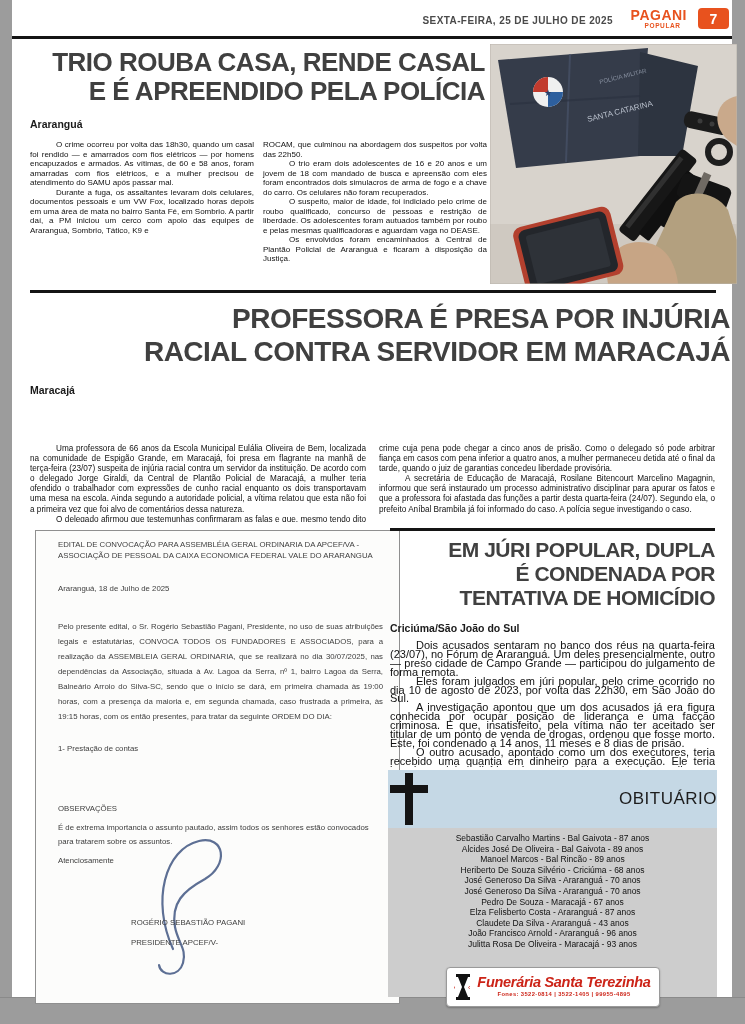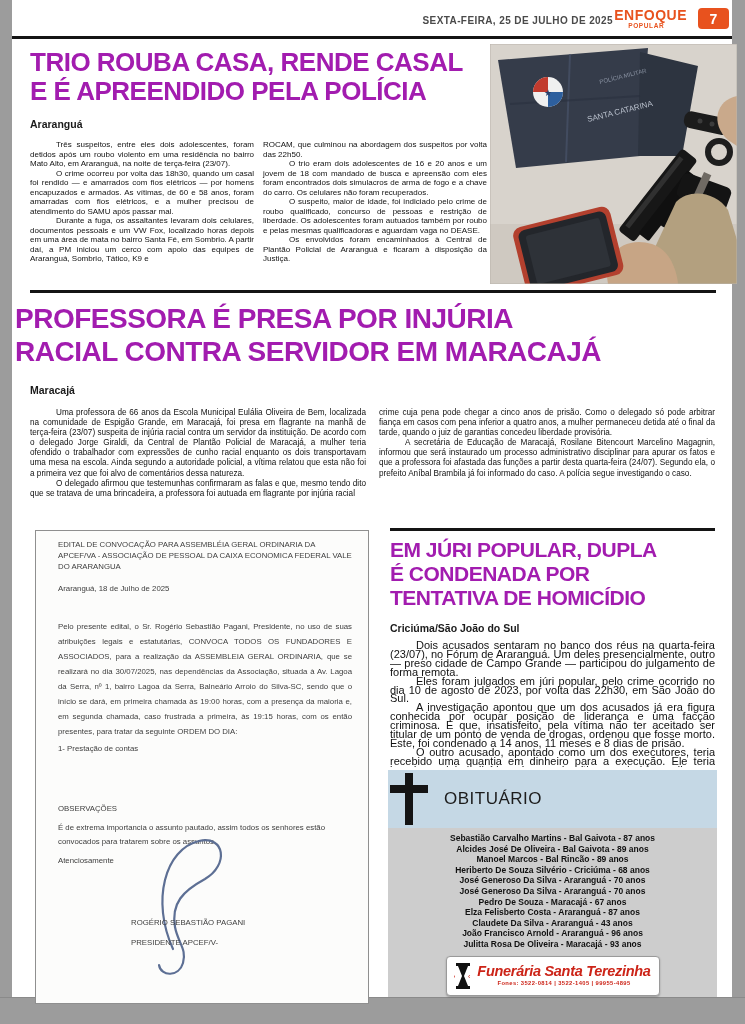--- a/index.html
+++ b/index.html
@@ -15,95 +15,94 @@
                color:#4a4a4a;letter-spacing:.4px;}
   .brand{position:absolute;right:58px;top:8px;line-height:1;text-align:left;}
   .brand-top{font-size:14px;font-weight:bold;color:#e8521e;letter-spacing:.5px;}
   .brand-bottom{font-size:6.5px;font-weight:bold;color:#e8521e;letter-spacing:.6px;margin-top:1px;margin-left:14px;}
   .page-num{position:absolute;right:16px;top:8px;width:31px;height:21px;background:#e8521e;
             border-radius:4px;color:#fff;font-size:14px;font-weight:bold;display:flex;
             align-items:center;justify-content:center;}
   .rule{position:absolute;background:#141414;}
 
   
-  .headline{position:absolute;text-align:left;font-weight:bold;color:#a21caf;letter-spacing:-.5px;}
+  .headline{position:absolute;text-align:right;font-weight:bold;color:#404040;letter-spacing:-.5px;}
   .hl1{left:30px;top:48px;width:455px;font-size:26px;line-height:29px;}
   .hl2{left:15px;top:302px;width:715px;font-size:28px;line-height:33px;}
   .hl3{left:390px;top:538px;width:325px;font-size:21px;line-height:24px;}
   .byline{position:absolute;font-size:10.5px;font-weight:bold;color:#1a1a1a;}
 
   
   .cols{position:absolute;display:flex;overflow:hidden;}
   .cols .col{text-align:justify;}
   .body-p{margin:0;text-indent:26px;}
   .body-p.cont{text-indent:0;}
   .a1cols{left:30px;top:140px;width:457px;height:150px;font-size:8px;line-height:9.5px;gap:9px;}
   .a1cols .col{width:224px;}
   .a2cols{left:30px;top:408px;width:685px;height:114px;font-size:8.2px;line-height:10.1px;gap:13px;}
-  .a2cols .col{width:336px;}
+  .a2cols .col{width:336px;margin-top:36px;}
   .a3body{position:absolute;left:390px;top:641px;width:325px;height:126px;text-align:justify;
           font-size:11px;line-height:8.9px;overflow:hidden;}
 
   
   .photo{position:absolute;left:490px;top:44px;width:247px;height:240px;}
 
   
   .docbox{position:absolute;left:35px;top:530px;width:332px;height:472px;background:#fcfcfb;
-          border:1px solid #8f8f8f;color:#3d3d3d;}
+          border:1px solid #8f8f8f;color:#3d3d3d;padding-left:31px;}
   .doc-el{position:absolute;left:22px;right:16px;font-size:7.8px;line-height:12px;}
   .doc-title{top:8px;line-height:11px;}
   .doc-date{top:52px;}
   .doc-body{top:88px;line-height:15px;text-align:justify;}
   .doc-item1{top:212px;}
   .doc-item2{top:235px;}
   .doc-obs-title{top:272px;}
   .doc-obs{top:290px;line-height:14px;}
   .doc-closing{top:324px;}
   .doc-signer{top:386px;left:95px;}
   .doc-role{top:406px;left:95px;}
   .signature{position:absolute;left:85px;top:300px;}
 
   
   
   .obituary{position:absolute;left:388px;top:770px;width:329px;height:227px;background:#cdcdcd;}
-  .obit-header{height:58px;background:#c5d8e5;display:flex;align-items:center;justify-content:flex-start;gap:14px;}
+  .obit-header{height:58px;background:#c5d8e5;display:flex;align-items:center;justify-content:space-between;gap:14px;}
   .obit-title{font-size:17px;color:#1c1c1c;letter-spacing:.5px;}
-  .obit-names{padding-top:5px;text-align:center;font-size:8.5px;font-weight:bold;line-height:10.6px;color:#111;}
-  .adbox{margin:6px auto 0;width:212px;height:38px;background:#fff;border:1px solid #9a9a9a;
+  .obit-names{padding-top:5px;text-align:center;font-size:8.5px;font-weight:normal;line-height:10.6px;color:#111;}
+  .adbox{margin:17px auto 0;width:212px;height:38px;background:#fff;border:1px solid #9a9a9a;
          border-radius:4px;box-shadow:0 1px 2px rgba(0,0,0,.25);display:flex;align-items:center;
          justify-content:center;gap:5px;}
   .ad-text{display:flex;flex-direction:column;align-items:center;line-height:1;}
   .ad-name{font-size:14.5px;font-weight:bold;font-style:italic;color:#cc2418;letter-spacing:-.3px;}
   .ad-phones{font-size:5.8px;font-weight:bold;color:#cc2418;margin-top:3px;letter-spacing:.4px;}
 </style>
 </head>
 <body>
 
 <div class="page">
 
   <div class="edge edge-left"></div>
   <div class="edge edge-right"></div>
   <div class="edge edge-bottom"></div>
 
   <div class="header-date">SEXTA-FEIRA, 25 DE JULHO DE 2025</div>
   <div class="brand">
-    <div class="brand-top">ENFOQUE</div>
+    <div class="brand-top">PAGANI</div>
     <div class="brand-bottom">POPULAR</div>
   </div>
   <div class="page-num">7</div>
   <div class="rule" style="left:12px;top:36px;width:720px;height:3px;"></div>
 
   <div class="headline hl1">
     <div>TRIO ROUBA CASA, RENDE CASAL</div>
     <div>E É APREENDIDO PELA POLÍCIA</div>
   </div>
   <div class="byline" style="left:30px;top:118px;">Araranguá</div>
   <div class="cols a1cols">
     <div class="col">
-      <p class="body-p">Três suspeitos, entre eles dois adolescentes, foram detidos após um roubo violento em uma residência no bairro Mato Alto, em Araranguá, na noite de terça-feira (23/07).</p>
       <p class="body-p">O crime ocorreu por volta das 18h30, quando um casal foi rendido — e amarrados com fios elétricos — por homens encapuzados e armados. As vítimas, de 60 e 58 anos, foram amarradas com fios elétricos, e a mulher precisou de atendimento do SAMU após passar mal.</p>
       <p class="body-p">Durante a fuga, os assaltantes levaram dois celulares, documentos pessoais e um VW Fox, localizado horas depois em uma área de mata no bairro Santa Fé, em Sombrio. A partir daí, a PM iniciou um cerco com apoio das equipes de Araranguá, Sombrio, Tático, K9 e</p>
     </div>
     <div class="col">
       <p class="body-p cont">ROCAM, que culminou na abordagem dos suspeitos por volta das 22h50.</p>
       <p class="body-p">O trio eram dois adolescentes de 16 e 20 anos e um jovem de 18 com mandado de busca e apreensão com eles foram encontrados dois simulacros de arma de fogo e a chave do carro. Os celulares não foram recuperados.</p>
       <p class="body-p">O suspeito, maior de idade, foi indiciado pelo crime de roubo qualificado, concurso de pessoas e restrição de liberdade. Os adolescentes foram autuados também por roubo e pelas mesmas qualificadoras e aguardam vaga no DEASE.</p>
       <p class="body-p">Os envolvidos foram encaminhados à Central de Plantão Policial de Araranguá e ficaram à disposição da Justiça.</p>
     </div>
   </div>

